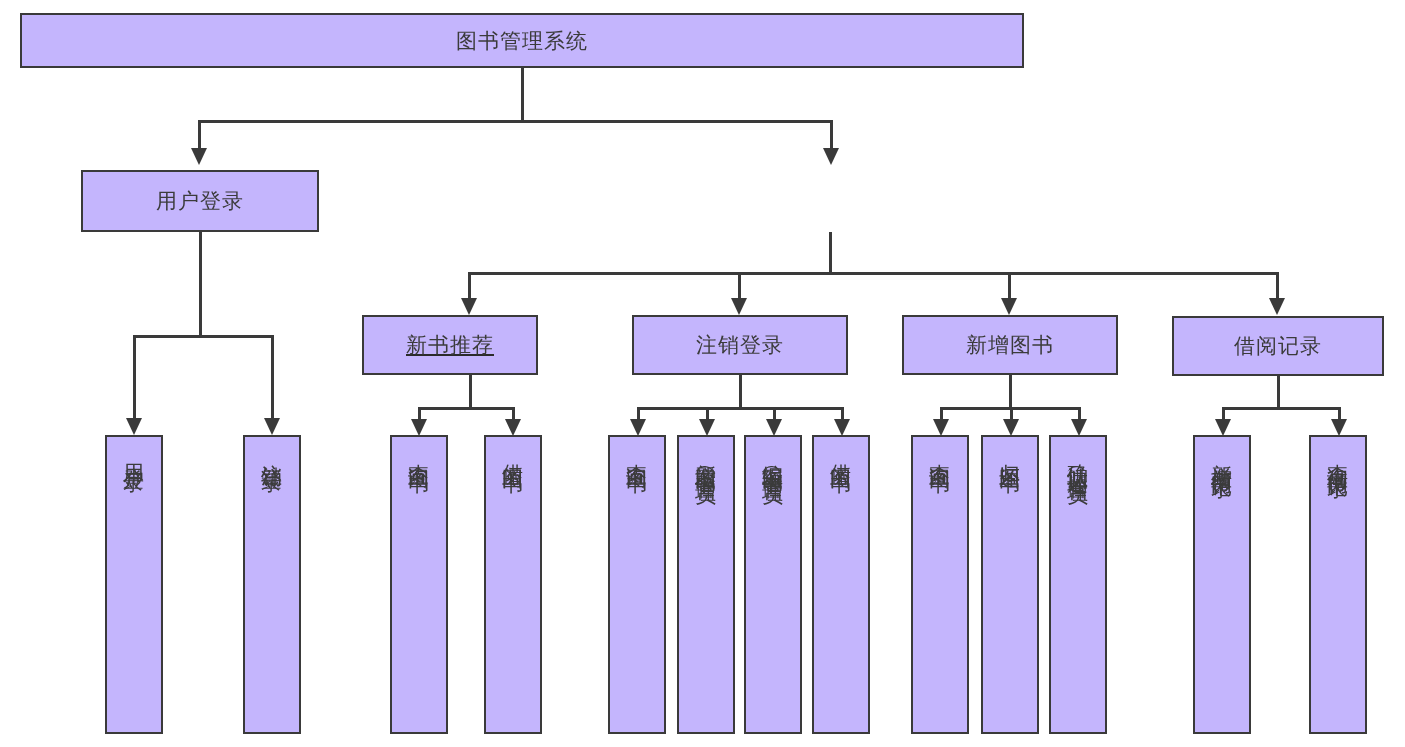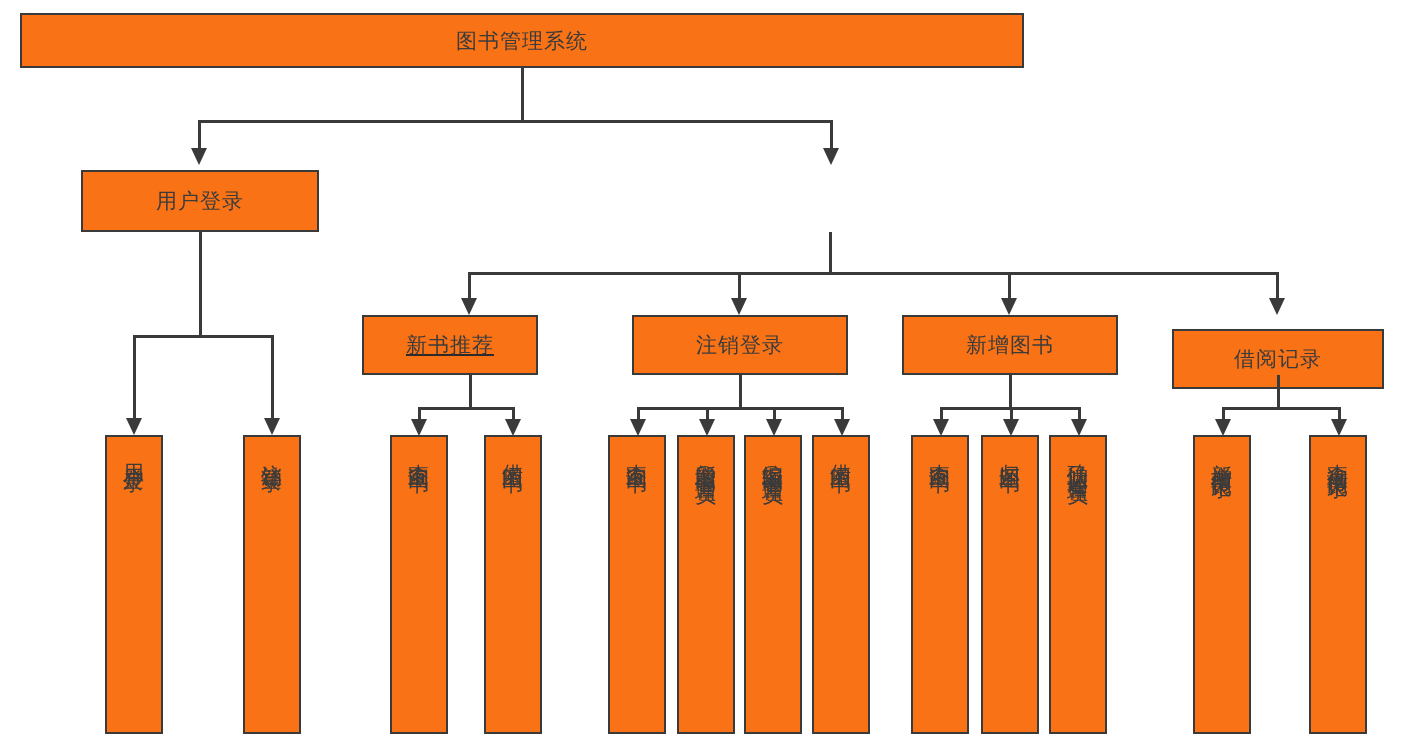--- a/index.html
+++ b/index.html
@@ -16,21 +16,21 @@
     position: relative;
     width: 1405px;
     height: 747px;
     background: #ffffff;
     overflow: hidden;
   }
   
   .node {
     position: absolute;
     box-sizing: border-box;
-    background: #f97316;
+    background: #c4b5fd;
     border: 2.5px solid #3a3a3a;
     display: flex;
     align-items: center;
     justify-content: center;
     text-align: right;
   }
   .node .label {
     display: block;
     color: #3b3b3b;
     letter-spacing: 1px;
@@ -127,21 +127,21 @@
 
   <div class="node lvl3" style="left:362px; top:315px; width:176px; height:60px;text-decoration:underline;">
     <span class="label">新书推荐</span>
   </div>
   <div class="node lvl3" style="left:632px; top:315px; width:216px; height:60px;">
     <span class="label">注销登录</span>
   </div>
   <div class="node lvl3" style="left:902px; top:315px; width:216px; height:60px;">
     <span class="label">新增图书</span>
   </div>
-  <div class="node lvl3" style="left:1172px; top:329px; width:212px; height:60px;">
+  <div class="node lvl3" style="left:1172px; top:316px; width:212px; height:60px;">
     <span class="label">借阅记录</span>
   </div>
 
   <div class="seg v" style="left:469px; top:375px; height:32px;"></div>
   <div class="seg h" style="left:418px; top:407px; width:95px;"></div>
   <div class="seg v" style="left:418px; top:407px; height:12px;"></div>
   <div class="arrow" style="left:411px; top:419px;"></div>
   <div class="seg v" style="left:512px; top:407px; height:12px;"></div>
   <div class="arrow" style="left:505px; top:419px;"></div>
 

